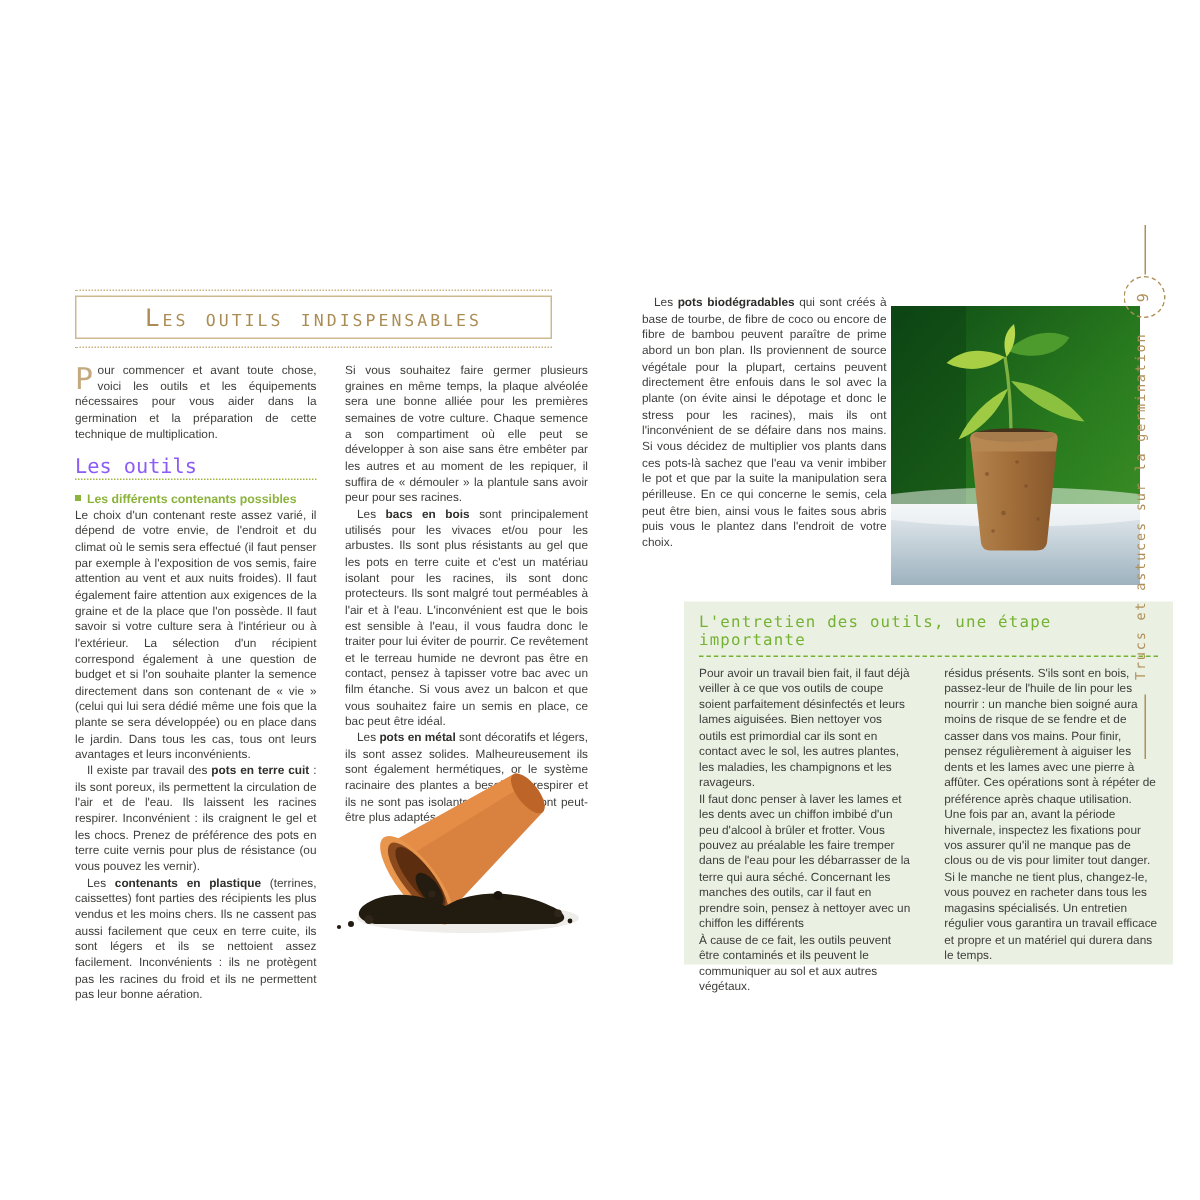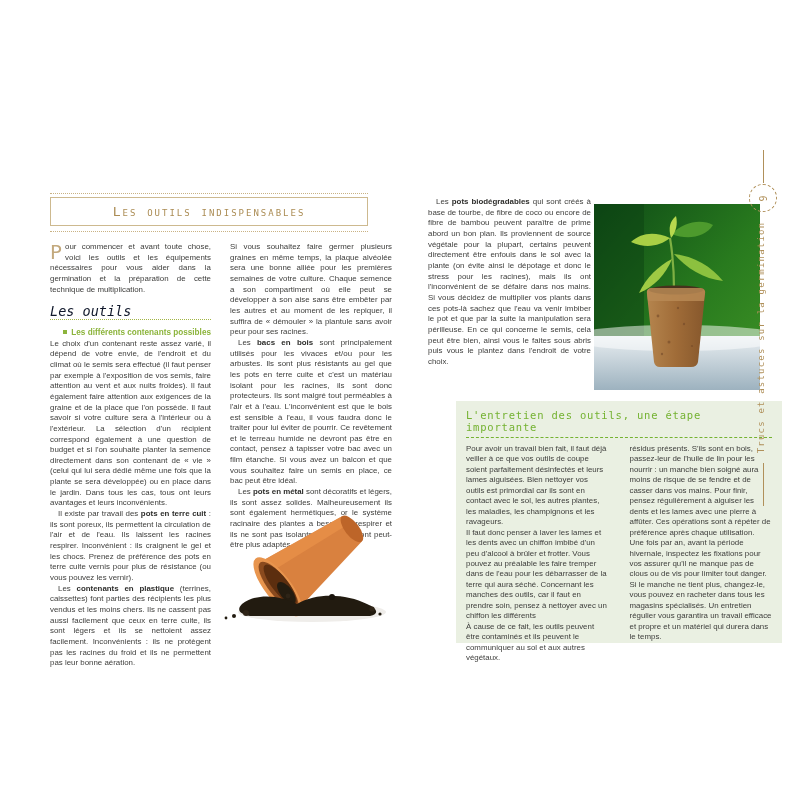--- a/index.html
+++ b/index.html
@@ -4,34 +4,34 @@
 <style>
   html,body{margin:0;padding:0;background:#ffffff;}
   #page{position:relative;width:800px;height:800px;background:#ffffff;overflow:hidden;
         font-family:"Liberation Sans",sans-serif;color:#3d3d3b;}
 
   
   .rule{position:absolute;border-top:1px dotted #c9b283;height:0;}
   .title-box{position:absolute;left:50px;top:197px;width:318px;height:29px;
              border:1px solid #cdb98f;box-sizing:border-box;text-align:center;}
   .title-box span{font-family:"DejaVu Sans Mono",monospace;font-variant:small-caps;
-                  font-size:13px;letter-spacing:2px;color:#ab8c54;line-height:27px;}
+                  font-size:16px;letter-spacing:2px;color:#ab8c54;line-height:27px;}
 
   
   .col{position:absolute;text-align:justify;font-size:7.9px;line-height:10.65px;}
   .col p{margin:0;}
   .col p.ind{text-indent:8px;}
   b{font-weight:bold;color:#2e2e2c;}
 
   .dropcap{float:left;font-family:"DejaVu Sans Mono",monospace;font-size:20px;
            line-height:19px;color:#c3a97d;margin:1px 3px 0 0;}
 
-  .sec-head{font-family:"DejaVu Sans Mono",monospace;font-size:13.5px;color:#0f172a;
-            border-bottom:1px dotted #a2b544;padding-bottom:2px;margin:11px 0 8px 0;font-style:italic;}
-  .sub-head{font-size:8.2px;font-weight:bold;color:#8cb43c;margin:0 0 3px 0;text-align:right;}
+  .sec-head{font-family:"DejaVu Sans Mono",monospace;font-size:13.5px;color:#8b5cf6;
+            border-bottom:1px dotted #a2b544;padding-bottom:2px;margin:11px 0 8px 0;}
+  .sub-head{font-size:8.2px;font-weight:bold;color:#8cb43c;margin:0 0 3px 0;text-align:left;}
   .bullet{display:inline-block;width:4px;height:4px;background:#8cb43c;margin:0 4px 1px 0;vertical-align:middle;}
 
   
   .green-box{position:absolute;left:428px;top:401px;width:326px;height:242px;
              background:#eaf0e2;box-sizing:border-box;padding:8px 10px;margin-left:28px;}
   .green-box h3{font-family:"DejaVu Sans Mono",monospace;font-weight:normal;font-size:10.5px;
                 letter-spacing:0.8px;color:#74b231;margin:0 0 4px 0;
                 border-bottom:1px dashed #74b231;padding-bottom:4px;}
   .gb-cols{display:flex;gap:21px;margin-top:6px;}
   .gb-col{flex:1;font-size:7.9px;line-height:10.45px;text-align:left;}

